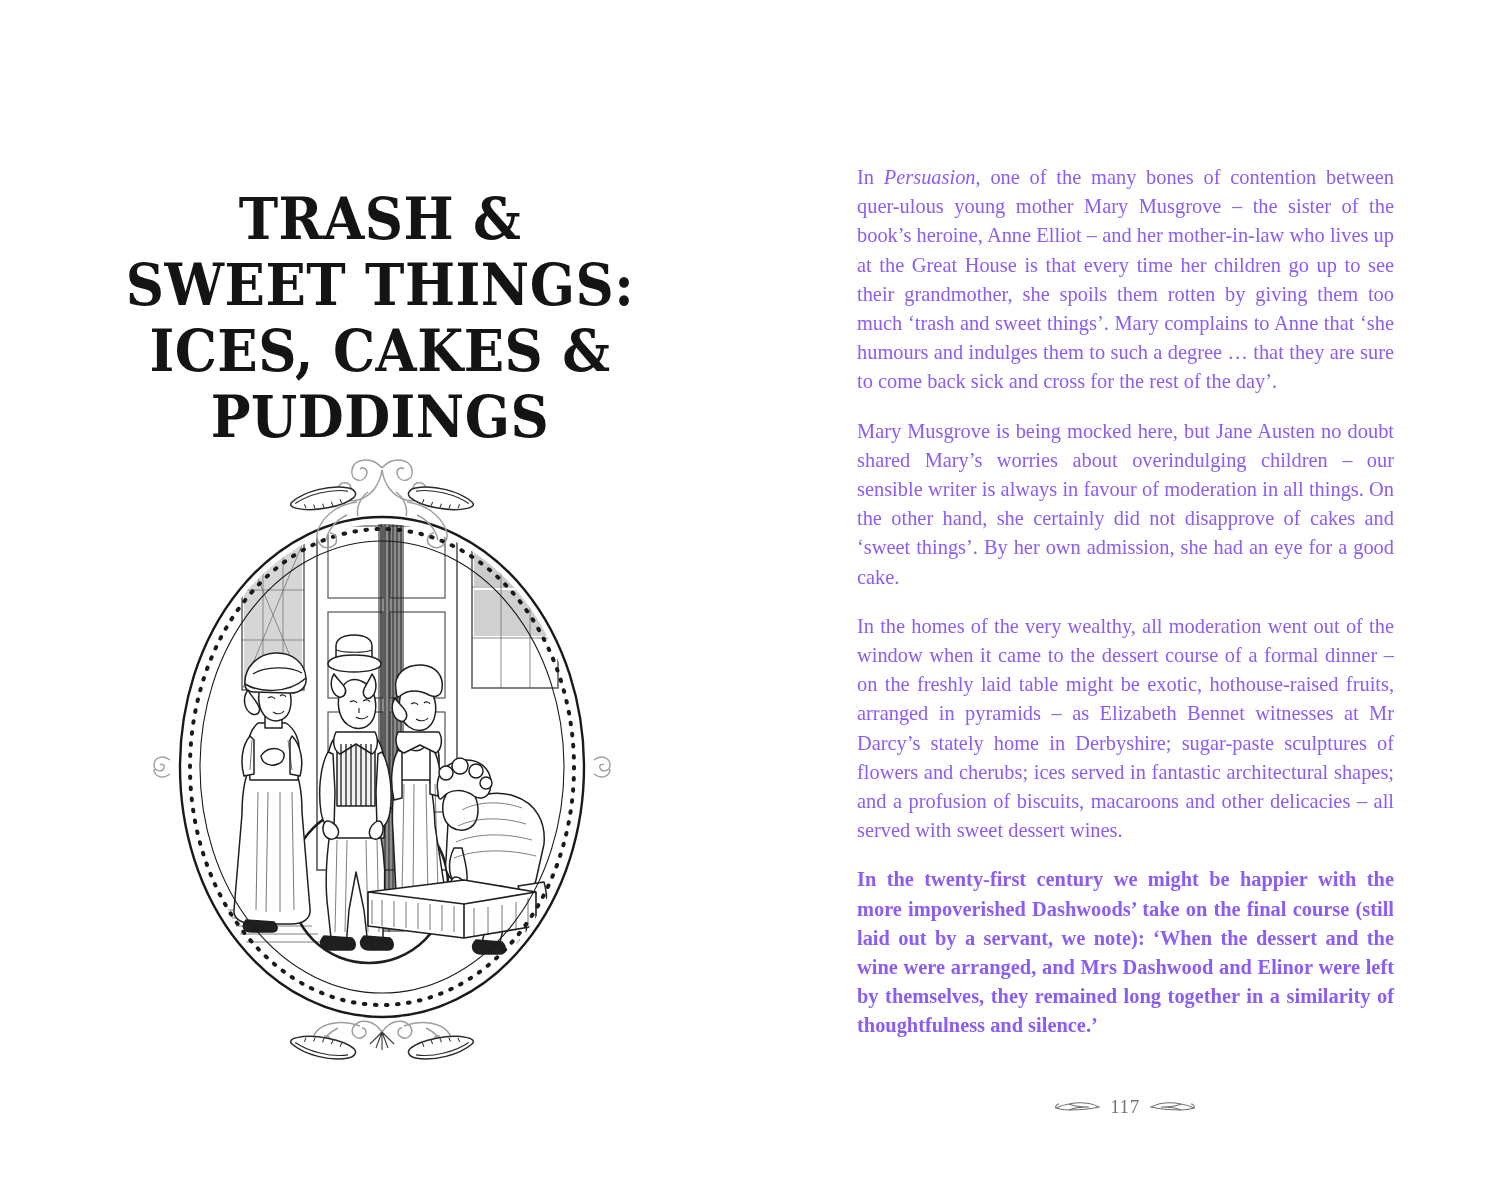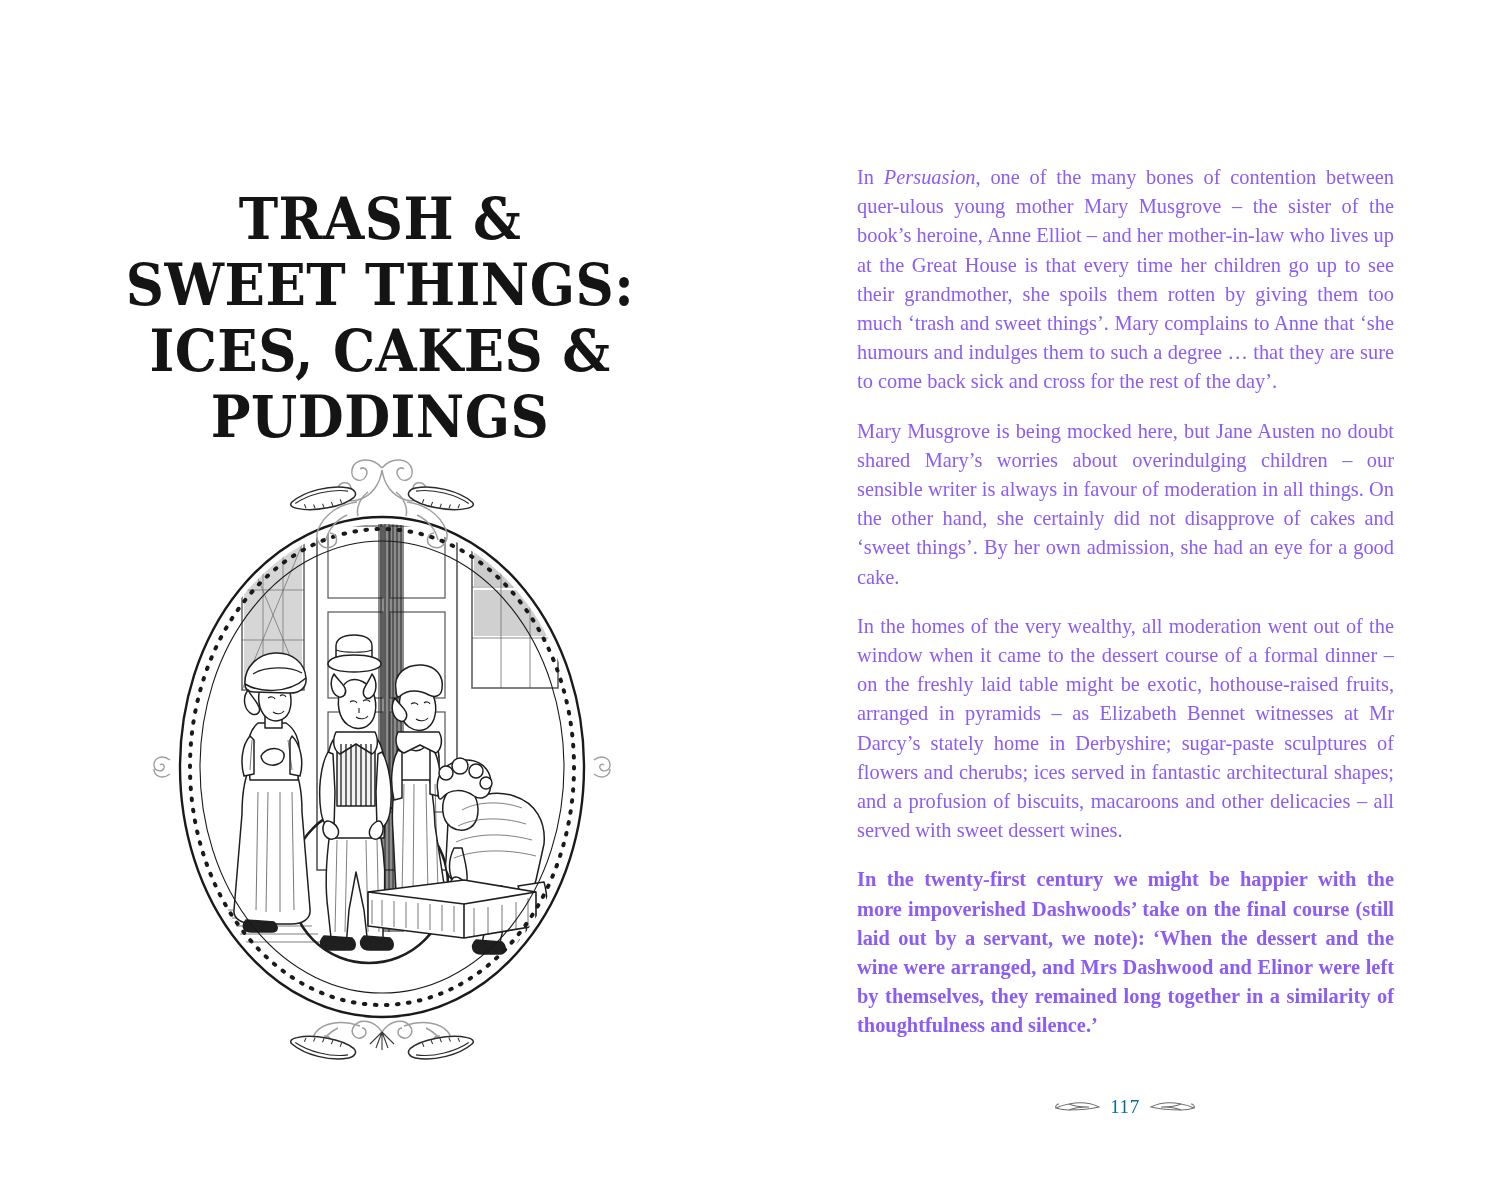--- a/index.html
+++ b/index.html
@@ -98,21 +98,21 @@
     display: flex;
     align-items: center;
     justify-content: center;
     gap: 9px;
     color: #4a4a4a;
   }
   .folio-num {
     font-family: "Liberation Serif", "DejaVu Serif", serif;
     font-size: 19px;
     letter-spacing: 0.6px;
-    color: #0369a1;
+    color: #737373;
   }
   .folio-orn { display: block; }
 </style>
 </head>
 <body>
 
 <div class="spread">
 
   <div class="page-left">
 

